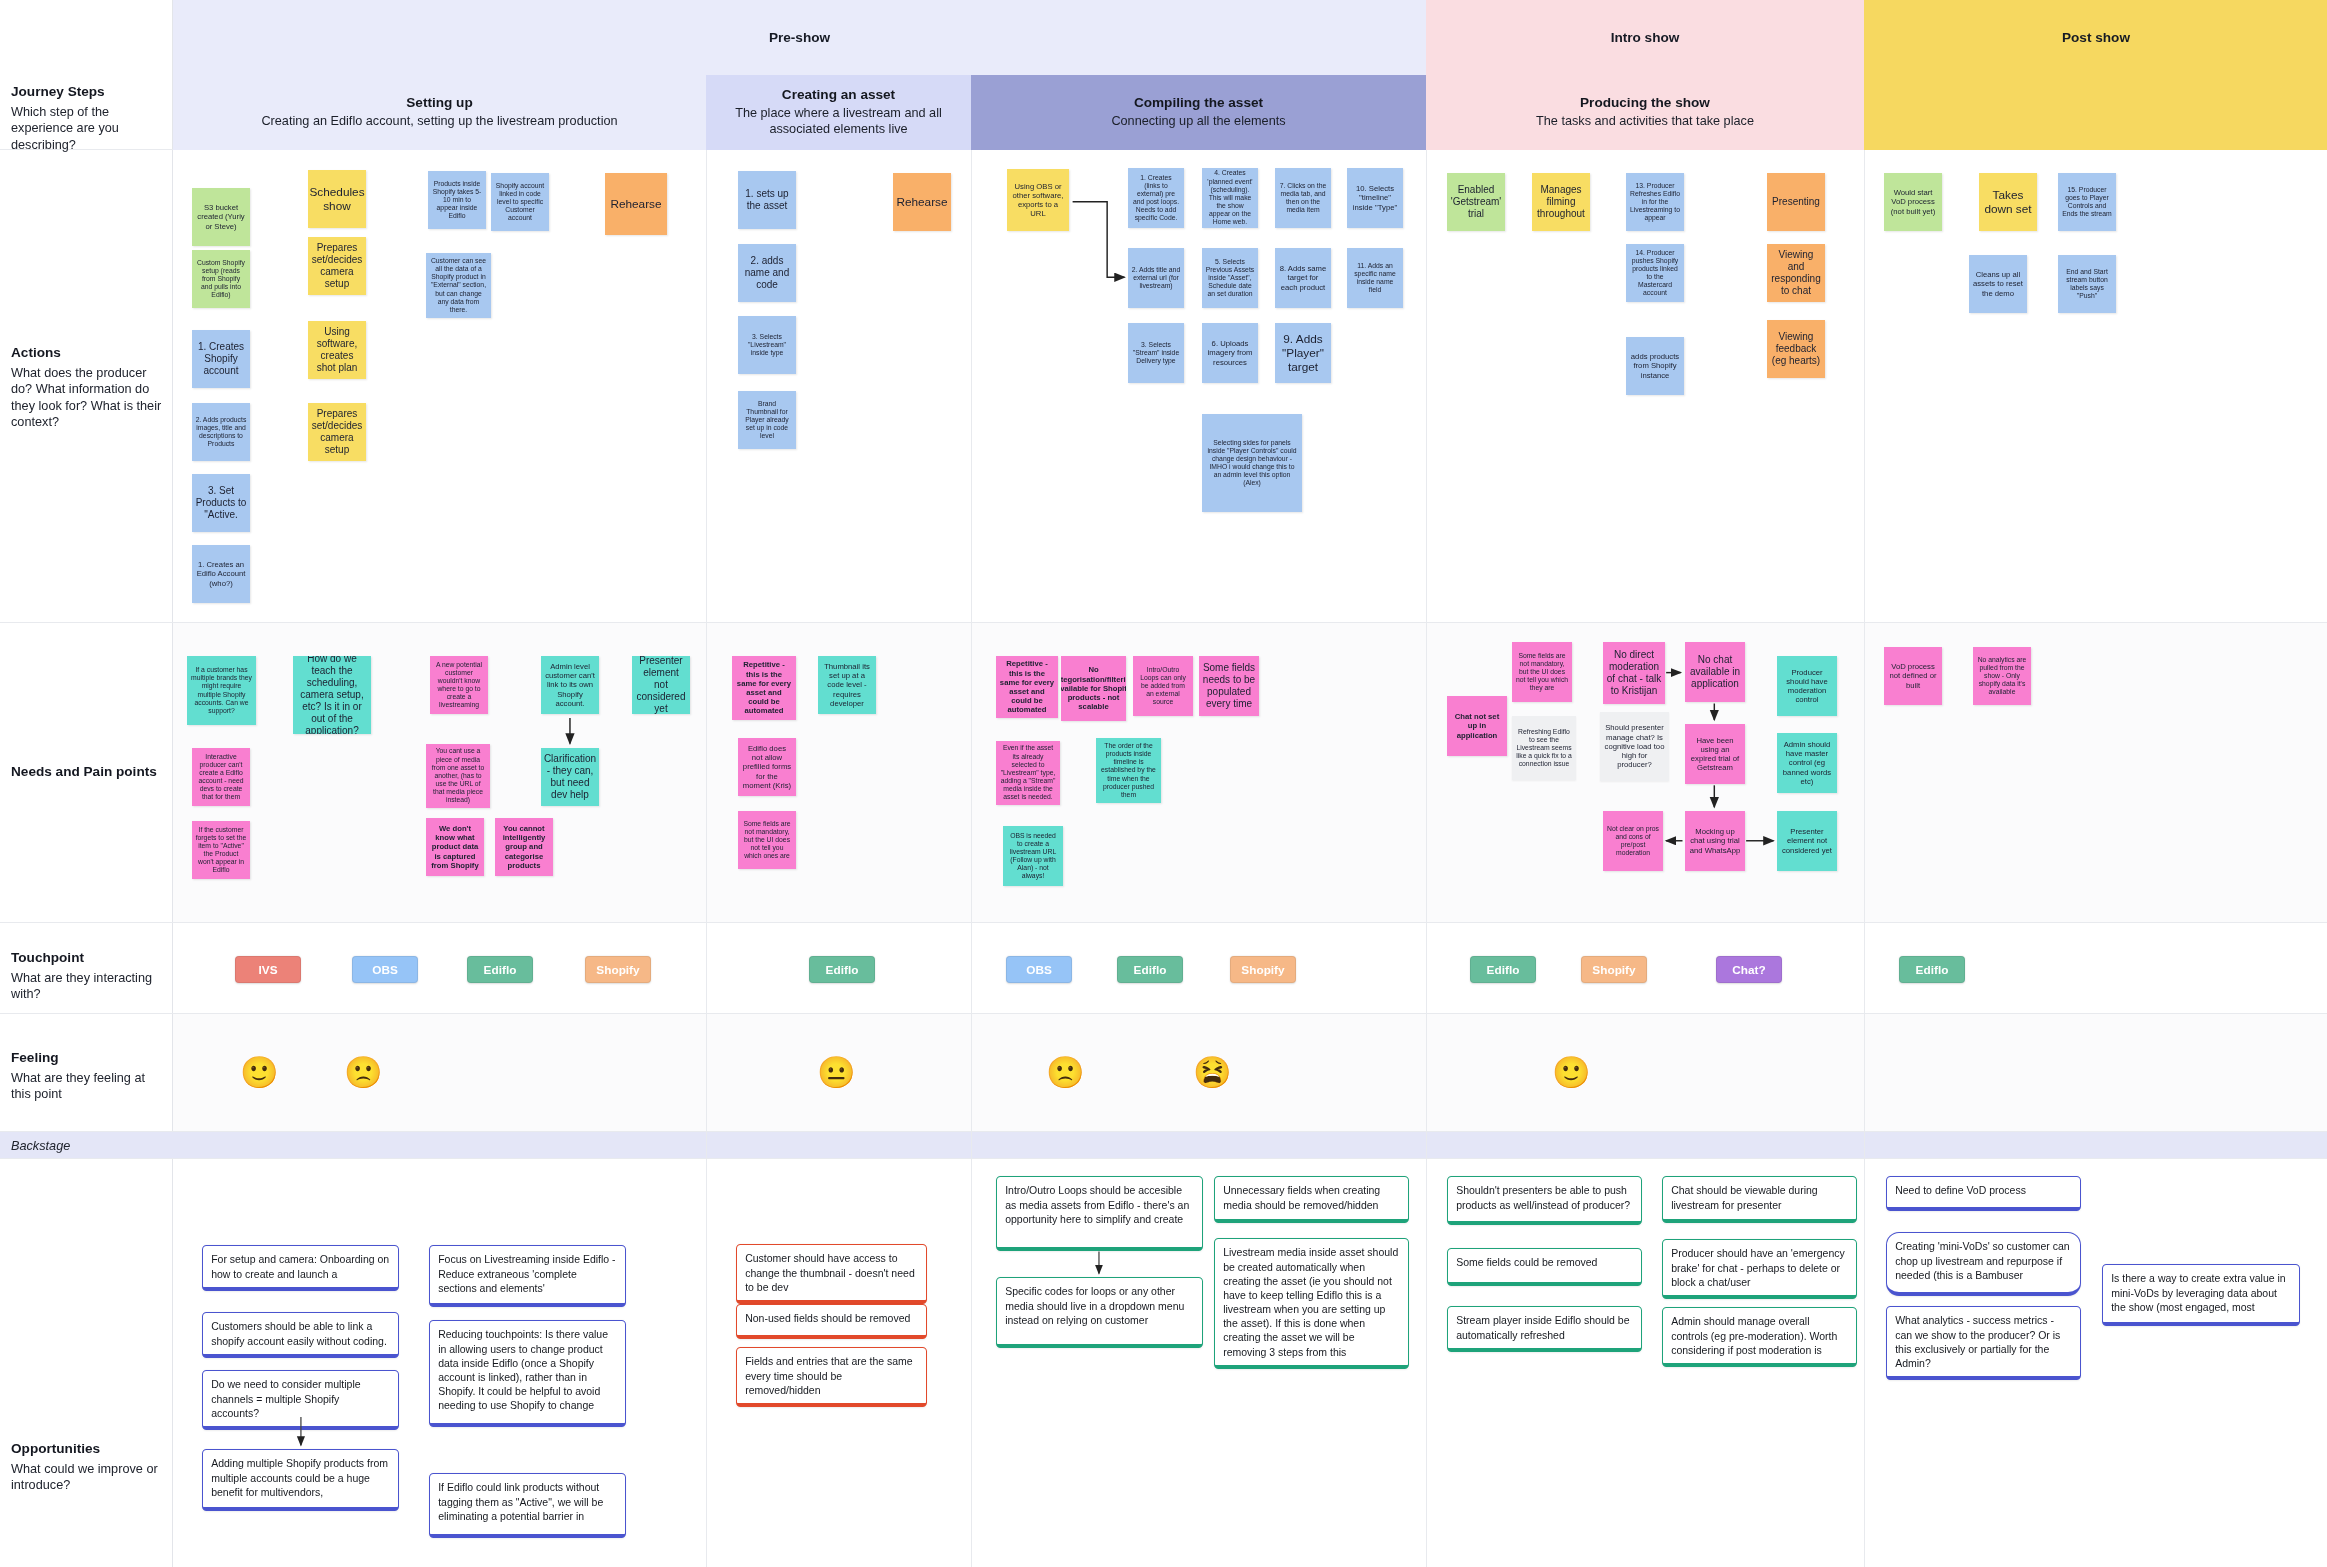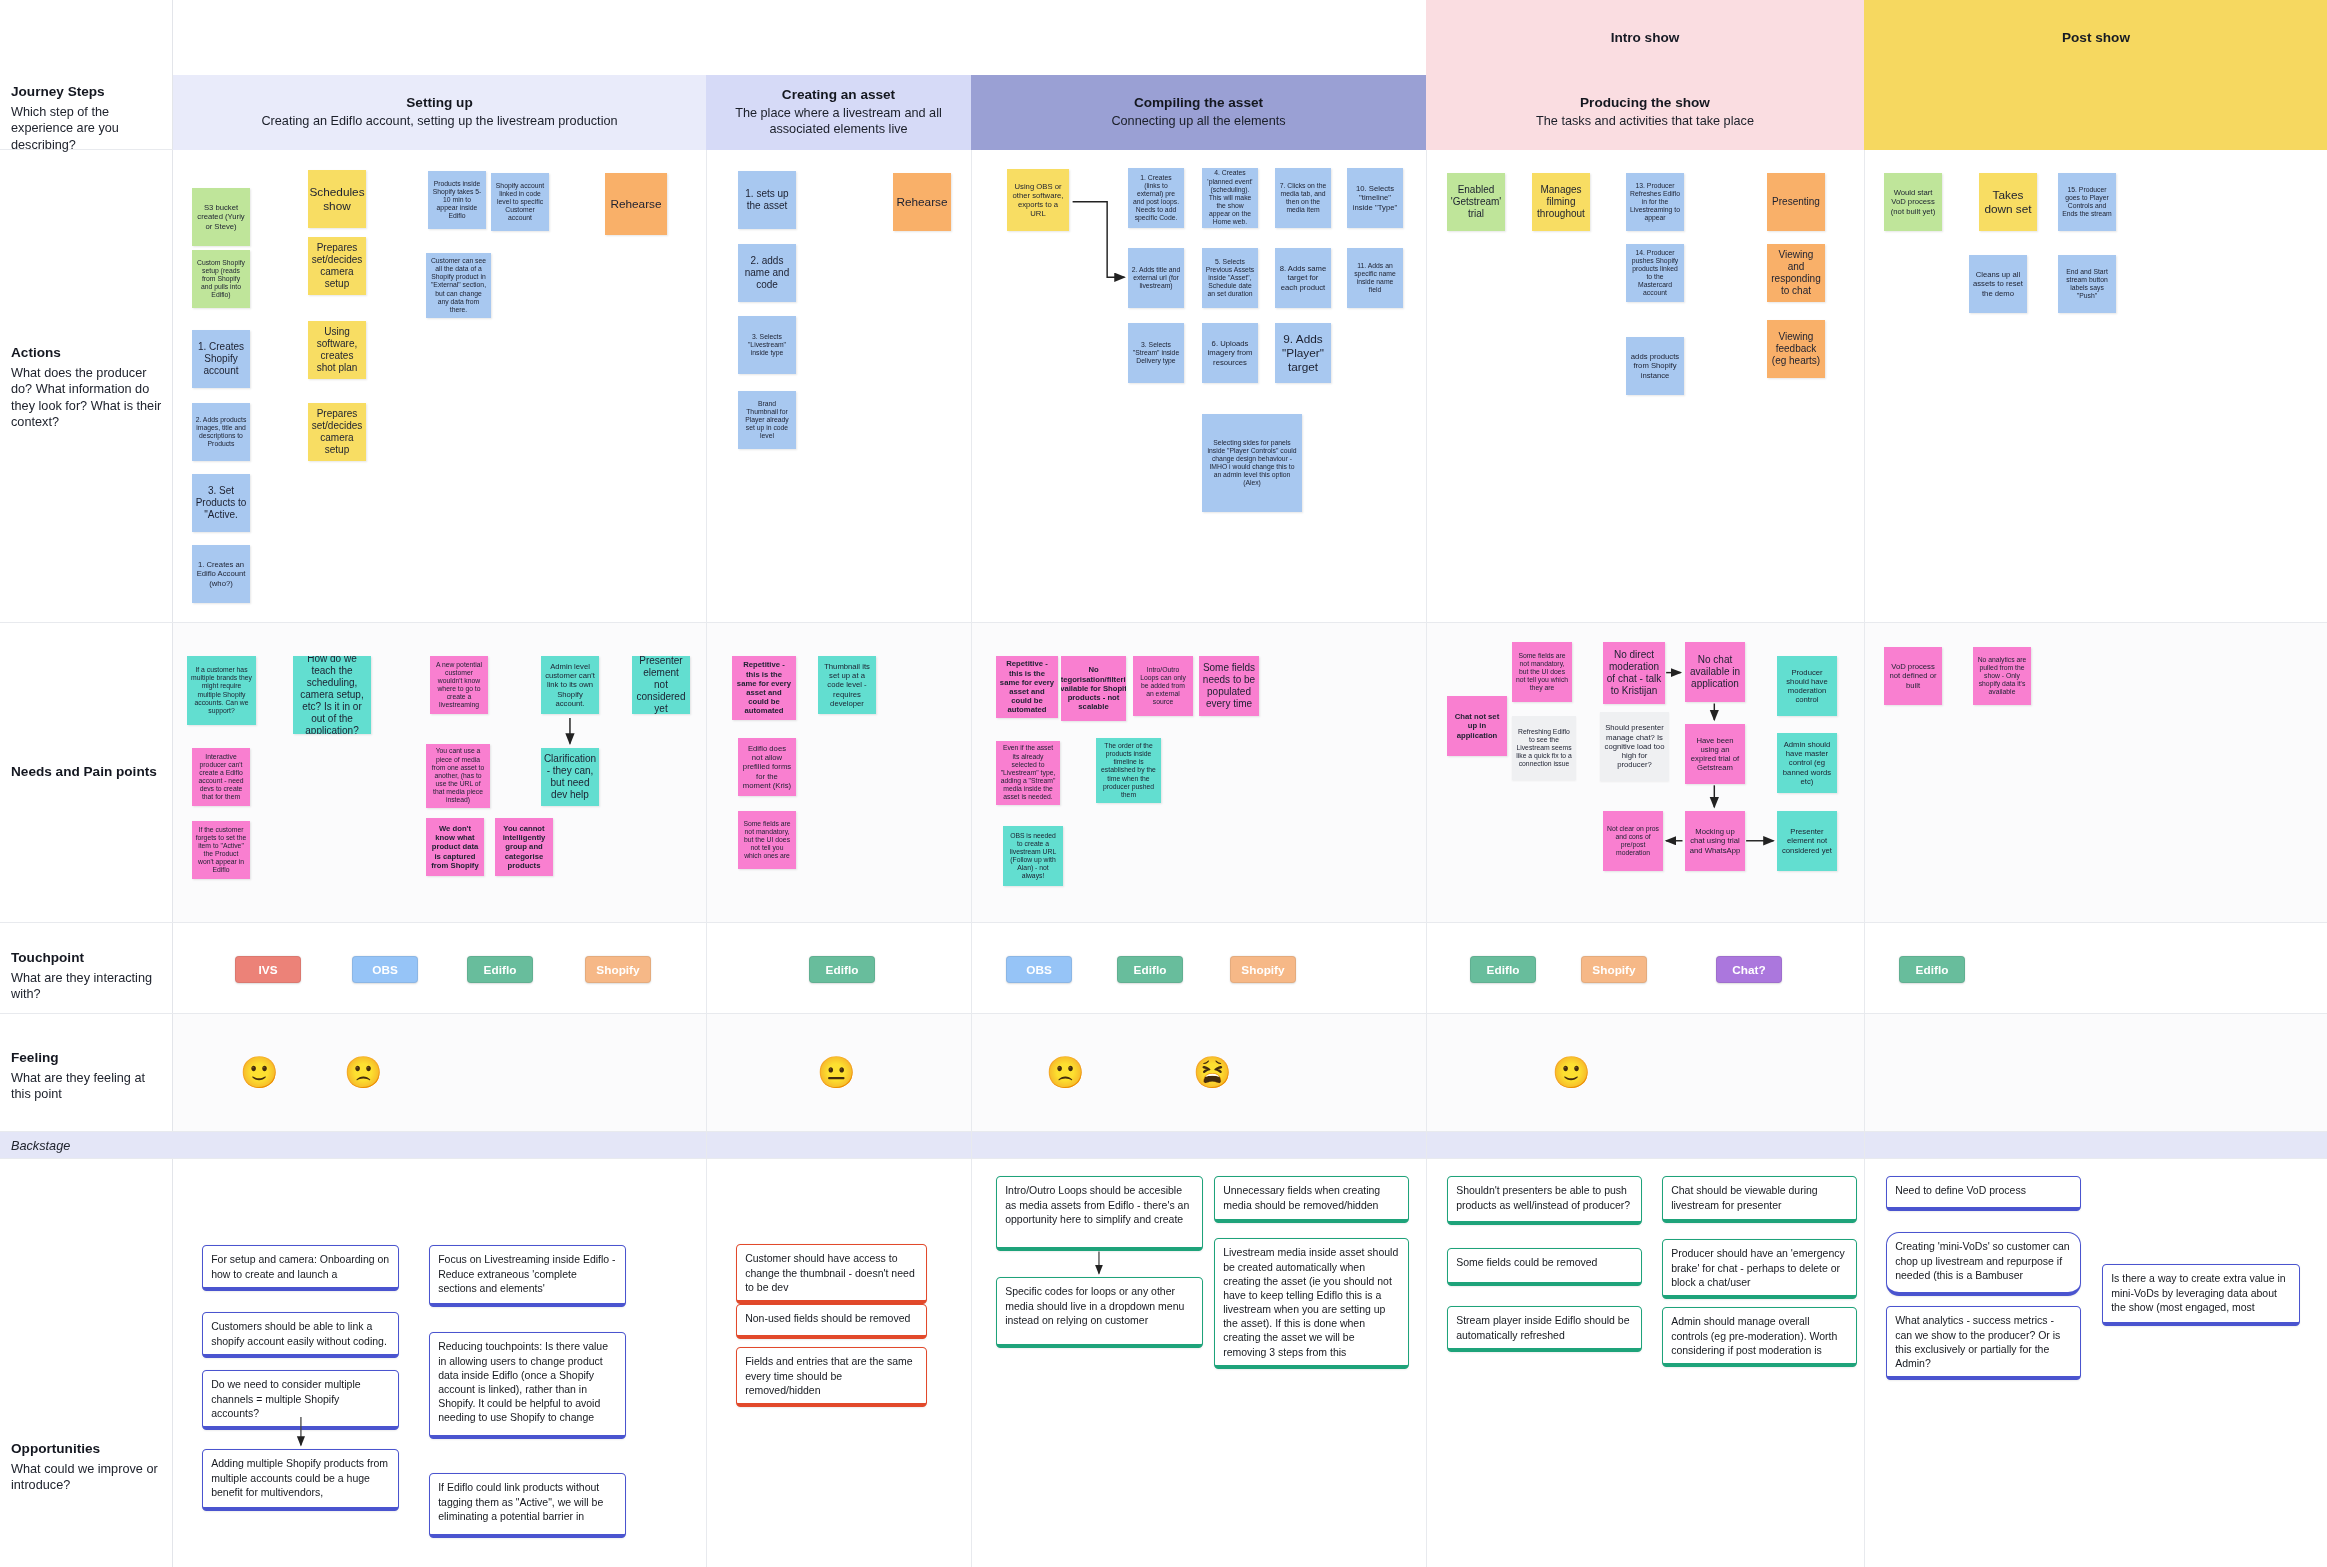--- a/index.html
+++ b/index.html
@@ -172,20 +172,23 @@
       <div class="rail-sub" style="font-style:italic;">Backstage</div>
     </div>
 
     <div class="rail-cell" style="top:1159px;height:408px;padding-top:282px;border-bottom:none;">
       <div class="rail-title">Opportunities</div>
       <div class="rail-sub">What could we improve or introduce?</div>
     </div>
   </div>
 
   <div class="phaseband" style="width:2155px;">
+    <div class="phase" style="left:0;width:1253px;background:#e9ebfa;">
+      <span>Pre-show</span>
+    </div>
     <div class="phase" style="left:1253px;width:438px;background:#fadde1;">
       <span>Intro show</span>
     </div>
     <div class="phase" style="left:1691px;width:464px;background:#f6d860;">
       <span>Post show</span>
     </div>
   </div>
 
   <div class="stepband" style="width:2155px;">
     <div class="step" style="left:0;width:533px;background:#e9ebfa;">
@@ -513,21 +516,21 @@
       <div class="feel" style="left: 1046px; top: 1057px;">🙁</div>
       <div class="feel" style="left: 1193px; top: 1057px;">😫</div>
       <div class="feel" style="left: 1552px; top: 1057px;">🙂</div>
     </div>
   <div id="opps-layer">
       <div class="opp" style="left: 202px; top: 1245px; width: 197px; min-height: 45px;"><span>For setup and camera: Onboarding on how to create and launch a</span></div>
       <div class="opp" style="left: 202px; top: 1312px; width: 197px; min-height: 45px;"><span>Customers should be able to link a shopify account easily without coding.</span></div>
       <div class="opp" style="left: 202px; top: 1370px; width: 197px; min-height: 45px;"><span>Do we need to consider multiple channels = multiple Shopify accounts?</span></div>
       <div class="opp" style="left: 202px; top: 1449px; width: 197px; min-height: 62px;"><span>Adding multiple Shopify products from multiple accounts could be a huge benefit for multivendors,</span></div>
       <div class="opp" style="left: 429px; top: 1245px; width: 197px; min-height: 62px;"><span>Focus on Livestreaming inside Ediflo - Reduce extraneous 'complete sections and elements'</span></div>
-      <div class="opp" style="left: 429px; top: 1320px; width: 197px; min-height: 107px; margin-top: 12px;"><span>Reducing touchpoints: Is there value in allowing users to change product data inside Ediflo (once a Shopify account is linked), rather than in Shopify. It could be helpful to avoid needing to use Shopify to change</span></div>
+      <div class="opp" style="left: 429px; top: 1320px; width: 197px; min-height: 107px;"><span>Reducing touchpoints: Is there value in allowing users to change product data inside Ediflo (once a Shopify account is linked), rather than in Shopify. It could be helpful to avoid needing to use Shopify to change</span></div>
       <div class="opp" style="left: 429px; top: 1473px; width: 197px; min-height: 65px;"><span>If Ediflo could link products without tagging them as "Active", we will be eliminating a potential barrier in</span></div>
       <div class="opp red" style="left: 736px; top: 1244px; width: 191px; min-height: 51px;"><span>Customer should have access to change the thumbnail - doesn't need to be dev</span></div>
       <div class="opp red" style="left: 736px; top: 1304px; width: 191px; min-height: 35px;"><span>Non-used fields should be removed</span></div>
       <div class="opp red" style="left: 736px; top: 1347px; width: 191px; min-height: 44px;"><span>Fields and entries that are the same every time should be removed/hidden</span></div>
       <div class="opp green" style="left: 996px; top: 1176px; width: 207px; min-height: 75px;"><span>Intro/Outro Loops should be accesible as media assets from Ediflo - there's an opportunity here to simplify and create</span></div>
       <div class="opp green" style="left: 996px; top: 1277px; width: 207px; min-height: 71px;"><span>Specific codes for loops or any other media should live in a dropdown menu instead on relying on customer</span></div>
       <div class="opp green" style="left: 1214px; top: 1176px; width: 195px; min-height: 47px;"><span>Unnecessary fields when creating media should be removed/hidden</span></div>
       <div class="opp green" style="left: 1214px; top: 1238px; width: 195px; min-height: 118px;"><span>Livestream media inside asset should be created automatically when creating the asset (ie you should not have to keep telling Ediflo this is a livestream when you are setting up the asset). If this is done when creating the asset we will be removing 3 steps from this</span></div>
       <div class="opp green" style="left: 1447px; top: 1176px; width: 195px; min-height: 49px;"><span>Shouldn't presenters be able to push products as well/instead of producer?</span></div>
       <div class="opp green" style="left: 1447px; top: 1248px; width: 195px; min-height: 38px;"><span>Some fields could be removed</span></div>

